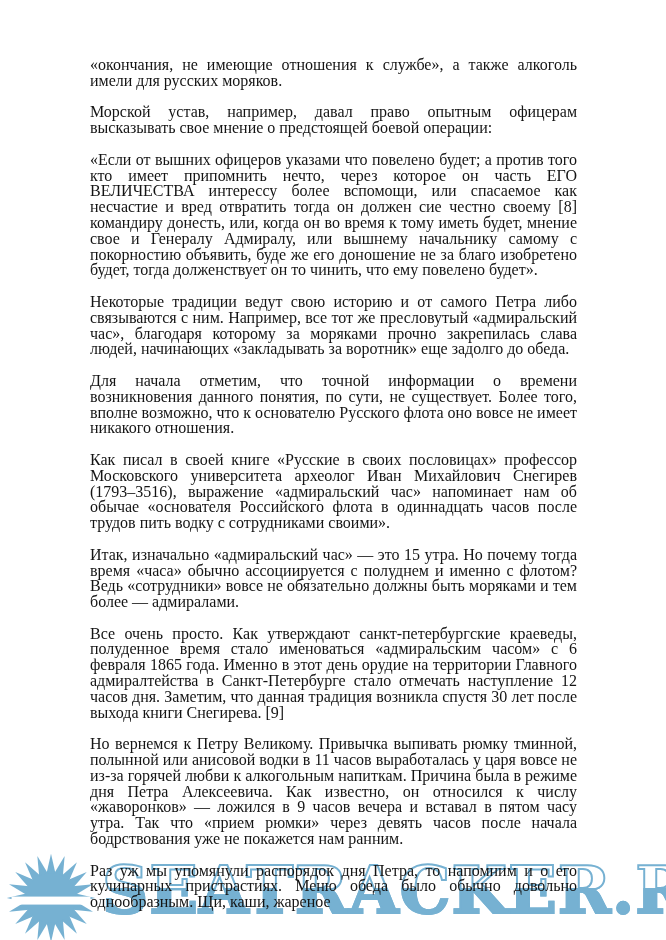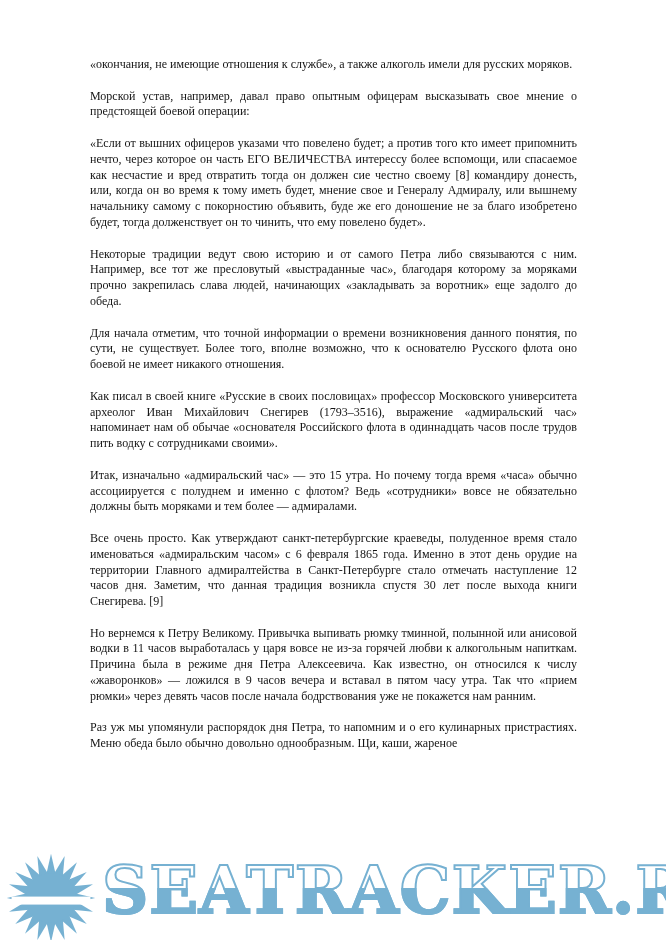--- a/index.html
+++ b/index.html
@@ -13,21 +13,21 @@
   }
   .content {
     position: absolute;
     left: 90px;
     top: 57px;
     width: 487px;
     z-index: 2;
   }
   .para {
     font-family: "Liberation Serif", serif;
-    font-size: 12px;
+    font-size: 16px;
     line-height: 15.8px;
     color: #141414;
     text-align: justify;
     margin: 0 0 15.8px 0;
   }
   .para.quote { }
   .para.gap-before { margin-top: 14px; }
   .watermark {
     position: absolute;
     left: 2px;
@@ -92,22 +92,22 @@
       </g>
       <rect x="8" y="48.5" width="84" height="8.5" fill="#ffffff"></rect>
     </svg>
     <div class="wm-text">SEATRACKER.RU</div>
   </div>
 
   <div class="content">
     <p class="para">«окончания, не имеющие отношения к службе», а также алкоголь имели для русских моряков.</p>
     <p class="para">Морской устав, например, давал право опытным офицерам высказывать свое мнение о предстоящей боевой операции:</p>
     <p class="para quote">«Если от вышних офицеров указами что повелено будет; а против того кто имеет припомнить нечто, через которое он часть ЕГО ВЕЛИЧЕСТВА интерессу более вспомощи, или спасаемое как несчастие и вред отвратить тогда он должен сие честно своему [8] командиру донесть, или, когда он во время к тому иметь будет, мнение свое и Генералу Адмиралу, или вышнему начальнику самому с покорностию объявить, буде же его доношение не за благо изобретено будет, тогда долженствует он то чинить, что ему повелено будет».</p>
-    <p class="para">Некоторые традиции ведут свою историю и от самого Петра либо связываются с ним. Например, все тот же пресловутый «выстраданные час», благодаря которому за моряками прочно закрепилась слава людей, начинающих «закладывать за воротник» еще задолго до обеда.</p>
-    <p class="para gap-before">Для начала отметим, что точной информации о времени возникновения данного понятия, по сути, не существует. Более того, вполне возможно, что к основателю Русского флота оно боевой не имеет никакого отношения.</p>
+    <p class="para">Некоторые традиции ведут свою историю и от самого Петра либо связываются с ним. Например, все тот же пресловутый «адмиральский час», благодаря которому за моряками прочно закрепилась слава людей, начинающих «закладывать за воротник» еще задолго до обеда.</p>
+    <p class="para gap-before">Для начала отметим, что точной информации о времени возникновения данного понятия, по сути, не существует. Более того, вполне возможно, что к основателю Русского флота оно вовсе не имеет никакого отношения.</p>
     <p class="para">Как писал в своей книге «Русские в своих пословицах» профессор Московского университета археолог Иван Михайлович Снегирев (1793–3516), выражение «адмиральский час» напоминает нам об обычае «основателя Российского флота в одиннадцать часов после трудов пить водку с сотрудниками своими».</p>
     <p class="para">Итак, изначально «адмиральский час» — это 15 утра. Но почему тогда время «часа» обычно ассоциируется с полуднем и именно с флотом? Ведь «сотрудники» вовсе не обязательно должны быть моряками и тем более — адмиралами.</p>
     <p class="para">Все очень просто. Как утверждают санкт-петербургские краеведы, полуденное время стало именоваться «адмиральским часом» с 6 февраля 1865 года. Именно в этот день орудие на территории Главного адмиралтейства в Санкт-Петербурге стало отмечать наступление 12 часов дня. Заметим, что данная традиция возникла спустя 30 лет после выхода книги Снегирева. [9]</p>
     <p class="para">Но вернемся к Петру Великому. Привычка выпивать рюмку тминной, полынной или анисовой водки в 11 часов выработалась у царя вовсе не из-за горячей любви к алкогольным напиткам. Причина была в режиме дня Петра Алексеевича. Как известно, он относился к числу «жаворонков» — ложился в 9 часов вечера и вставал в пятом часу утра. Так что «прием рюмки» через девять часов после начала бодрствования уже не покажется нам ранним.</p>
     <p class="para">Раз уж мы упомянули распорядок дня Петра, то напомним и о его кулинарных пристрастиях. Меню обеда было обычно довольно однообразным. Щи, каши, жареное</p>
   </div>
 
 </div>
 
 </body></html>

